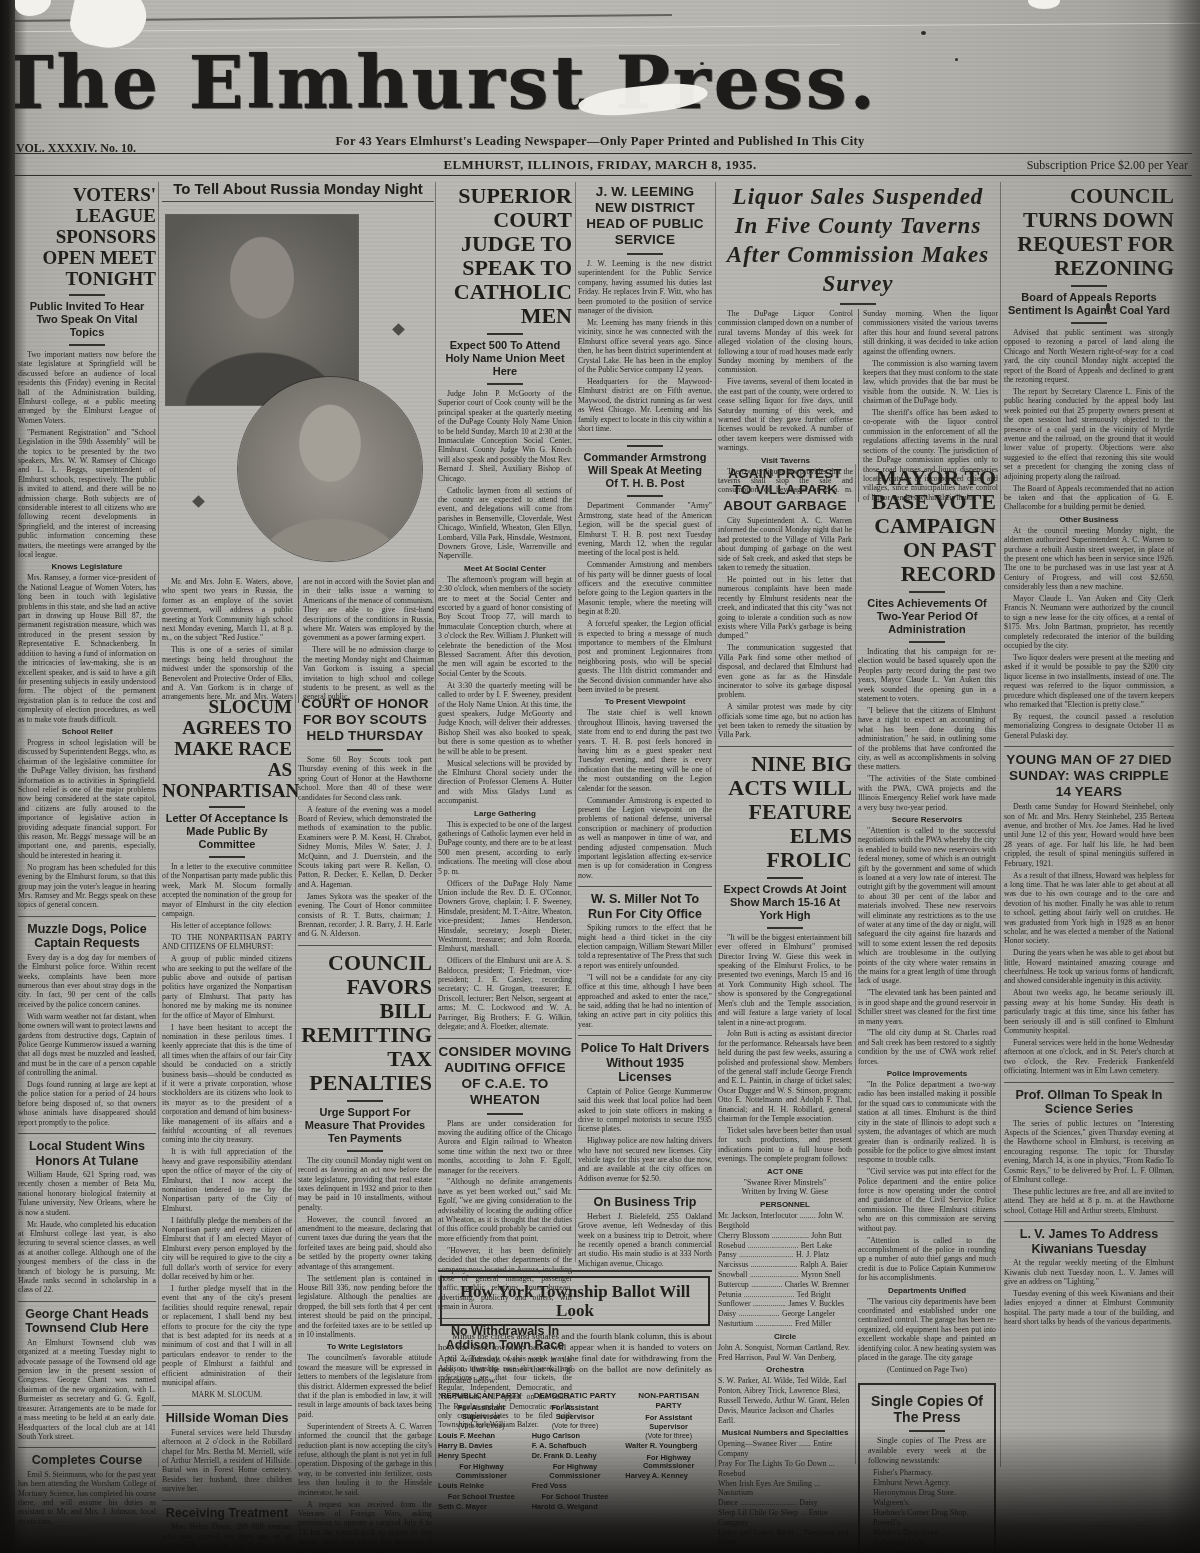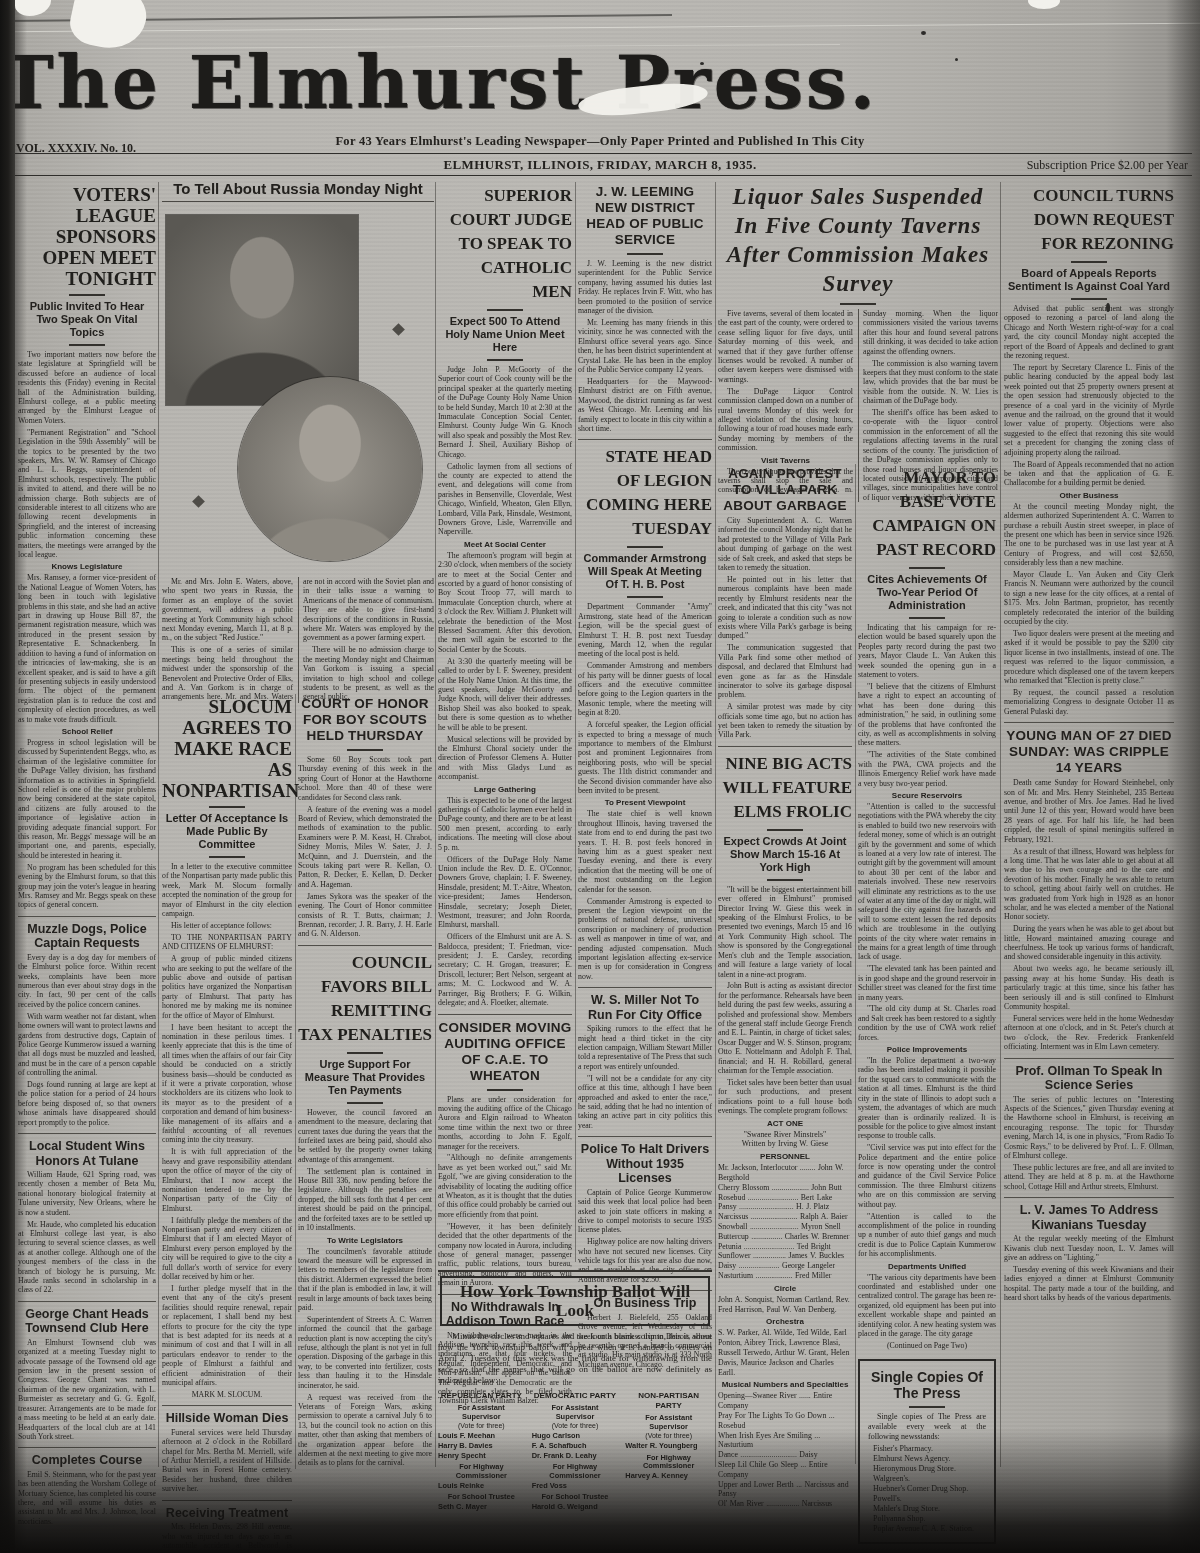--- a/index.html
+++ b/index.html
@@ -55,21 +55,21 @@
   #c4{left:438px;top:182px;width:134px;}
   #c5{left:578px;top:182px;width:134px;}
   #liquor{left:718px;top:182px;width:280px;}
   #c6{left:718px;top:464px;width:134px;}
   #c7{left:858px;top:464px;width:138px;}
   #c8{left:1004px;top:182px;width:170px;}
   #ballot{left:438px;top:1270px;width:274px;}
 
   
   .hl1{font:bold 19px/21px "Liberation Serif",serif;text-align:right;margin:2px 0 0;color:#201f1c;}
-  .hl1.xl{font-size:17px;line-height:24px;}
+  .hl1.xl{font-size:22px;line-height:24px;}
   .hl-it{font:italic bold 23px/29px "Liberation Serif",serif;text-align:center;margin:0;letter-spacing:1px;}
   .hs1{font:bold 13.5px/16px "Liberation Sans",sans-serif;text-align:center;margin:2px 0 0;letter-spacing:.2px;}
   .hs2{font:bold 12.5px/14.5px "Liberation Sans",sans-serif;text-align:center;margin:1px 0 0;}
   .deck{font:bold 11px/13px "Liberation Sans",sans-serif;text-align:center;margin:2px 3px;}
   h4.sub{font:bold 8px/10px "Liberation Sans",sans-serif;text-align:center;margin:3px 0 1px;}
   .para{font:7.8px/9.4px "Liberation Serif",serif;text-align:justify;text-indent:9px;margin:0 0 2.5px;color:#201f1d;}
   .para.center{text-align:center;text-indent:0;}
   .prog-line{font:7.8px/9.8px "Liberation Serif",serif;text-align:left;text-indent:0;margin:0;color:#201f1d;word-spacing:.5px;}
   .prog-line.center{text-align:center;}
   .dash{width:36px;height:2px;background:#33312d;margin:5px auto 4px;}
@@ -252,20 +252,21 @@
           <p class="para">James Sykora was the speaker of the evening. The Court of Honor committee consists of R. T. Butts, chairman; J. Brennan, recorder; J. R. Barry, J. H. Earle and G. N. Alderson.</p>
         </div>
     </section>
     <hr class="story-rule">
     <section>
       <h2 class="hl1 xl">COUNCIL FAVORS BILL REMITTING TAX PENALTIES</h2>
       <div class="dash"></div>
       <h3 class="deck">Urge Support For Measure That Provides Ten Payments</h3>
       <div class="dash"></div>
       <div class="body">
+          <p class="para">The city council Monday night went on record as favoring an act now before the state legislature, providing that real estate taxes delinquent in 1932 and prior to then may be paid in 10 installments, without penalty.</p>
           <p class="para">However, the council favored an amendment to the measure, declaring that current taxes due during the years that the forfeited taxes are being paid, should also be settled by the property owner taking advantage of this arrangement.</p>
           <p class="para">The settlement plan is contained in House Bill 336, now pending before the legislature. Although the penalties are dropped, the bill sets forth that 4 per cent interest should be paid on the principal, and the forfeited taxes are to be settled up in 10 installments.</p>
           <h4 class="sub">To Write Legislators</h4>
           <p class="para">The councilmen's favorable attitude toward the measure will be expressed in letters to members of the legislature from this district. Aldermen expressed the belief that if the plan is embodied in law, it will result in large amounts of back taxes being paid.</p>
           <p class="para">Superintendent of Streets A. C. Warren informed the council that the garbage reduction plant is now accepting the city's refuse, although the plant is not yet in full operation. Disposing of the garbage in this way, to be converted into fertilizer, costs less than hauling it to the Hinsdale incinerator, he said.</p>
           <p class="para">A request was received from the Veterans of Foreign Wars, asking permission to operate a carnival July 6 to 13, but the council took no action on this matter, other than asking that members of the organization appear before the aldermen at the next meeting to give more details as to plans for the carnival.</p>
         </div>
     </section>
   </div>
 
@@ -312,21 +313,20 @@
       <h2 class="hs1">J. W. LEEMING NEW DISTRICT HEAD OF PUBLIC SERVICE</h2>
       <div class="dash"></div>
       <div class="body">
           <p class="para">J. W. Leeming is the new district superintendent for the Public Service company, having assumed his duties last Friday. He replaces Irvin F. Witt, who has been promoted to the position of service manager of the division.</p>
           <p class="para">Mr. Leeming has many friends in this vicinity, since he was connected with the Elmhurst office several years ago. Since then, he has been district superintendent at Crystal Lake. He has been in the employ of the Public Service company 12 years.</p>
           <p class="para">Headquarters for the Maywood-Elmhurst district are on Fifth avenue, Maywood, the district running as far west as West Chicago. Mr. Leeming and his family expect to locate in this city within a short time.</p>
         </div>
     </section>
     <hr class="story-rule">
     <section>
-      <h2 class="hl1 xl">STATE HEAD OF LEGION COMING HERE TUESDAY</h2>
       <div class="dash"></div>
       <h3 class="deck">Commander Armstrong Will Speak At Meeting Of T. H. B. Post</h3>
       <div class="dash"></div>
       <div class="body">
           <p class="para">Department Commander "Army" Armstrong, state head of the American Legion, will be the special guest of Elmhurst T. H. B. post next Tuesday evening, March 12, when the regular meeting of the local post is held.</p>
           <p class="para">Commander Armstrong and members of his party will be dinner guests of local officers and the executive committee before going to the Legion quarters in the Masonic temple, where the meeting will begin at 8:20.</p>
           <p class="para">A forceful speaker, the Legion official is expected to bring a message of much importance to members of the Elmhurst post and prominent Legionnaires from neighboring posts, who will be special guests. The 11th district commander and the Second division commander have also been invited to be present.</p>
           <h4 class="sub">To Present Viewpoint</h4>
           <p class="para">The state chief is well known throughout Illinois, having traversed the state from end to end during the past two years. T. H. B. post feels honored in having him as a guest speaker next Tuesday evening, and there is every indication that the meeting will be one of the most outstanding on the Legion calendar for the season.</p>
           <p class="para">Commander Armstrong is expected to present the Legion viewpoint on the problems of national defense, universal conscription or machinery of production as well as manpower in time of war, and pending adjusted compensation. Much important legislation affecting ex-service men is up for consideration in Congress now.</p>
@@ -354,22 +354,22 @@
       <div class="body">
           <p class="para">Herbert J. Bielefeld, 255 Oakland Grove avenue, left Wednesday of this week on a business trip to Detroit, where he recently opened a branch commercial art studio. His main studio is at 333 North Michigan avenue, Chicago.</p>
         </div>
     </section>
   </div>
 
   <section class="col" id="liquor">
     <h2 class="hl-it">Liquor Sales Suspended In Five County Taverns After Commission Makes Survey</h2>
     <div class="dash"></div>
     <div class="body two-col">
+        <p class="para">The DuPage Liquor Control commission clamped down on a number of rural taverns Monday of this week for alleged violation of the closing hours, following a tour of road houses made early Sunday morning by members of the commission.</p>
         <p class="para">Five taverns, several of them located in the east part of the county, were ordered to cease selling liquor for five days, until Saturday morning of this week, and warned that if they gave further offense licenses would be revoked. A number of other tavern keepers were dismissed with warnings.</p>
-        <p class="para">The DuPage Liquor Control commission clamped down on a number of rural taverns Monday of this week for alleged violation of the closing hours, following a tour of road houses made early Sunday morning by members of the commission.</p>
         <h4 class="sub">Visit Taverns</h4>
         <p class="para">The county liquor law provides that the taverns shall stop the sale and consumption of beverages at 2 a. m. Sunday morning. When the liquor commissioners visited the various taverns after this hour and found several patrons still drinking, it was decided to take action against the offending owners.</p>
         <p class="para">The commission is also warning tavern keepers that they must conform to the state law, which provides that the bar must be visible from the outside. N. W. Lies is chairman of the DuPage body.</p>
         <p class="para">The sheriff's office has been asked to co-operate with the liquor control commission in the enforcement of all the regulations affecting taverns in the rural sections of the county. The jurisdiction of the DuPage commission applies only to those road houses and liquor dispensaries located outside of incorporated cities and villages, since municipalities have control of liquor venders within their limits.</p>
       </div>
   </section>
 
   <div class="col" id="c6">
     <section>
       <h2 class="hs1">AGAIN PROTEST TO VILLA PARK ABOUT GARBAGE</h2>

